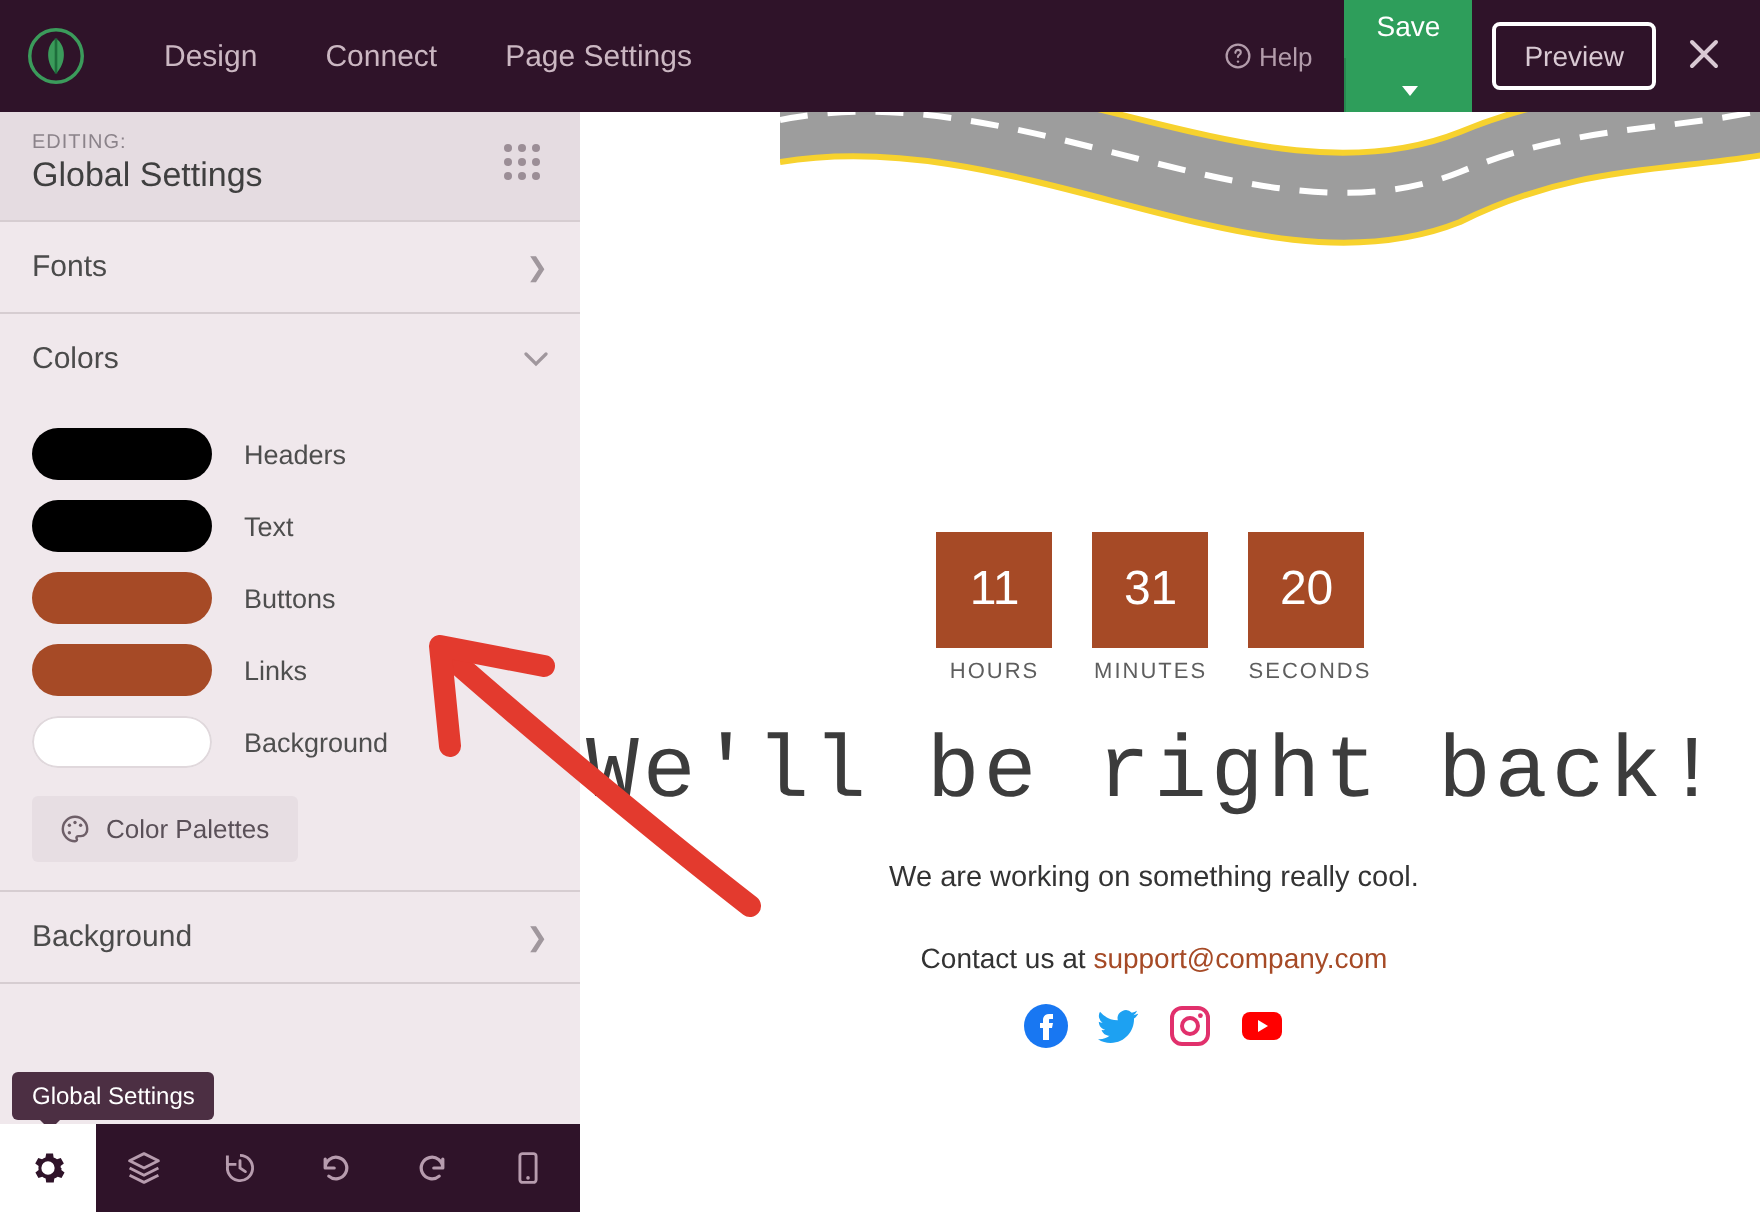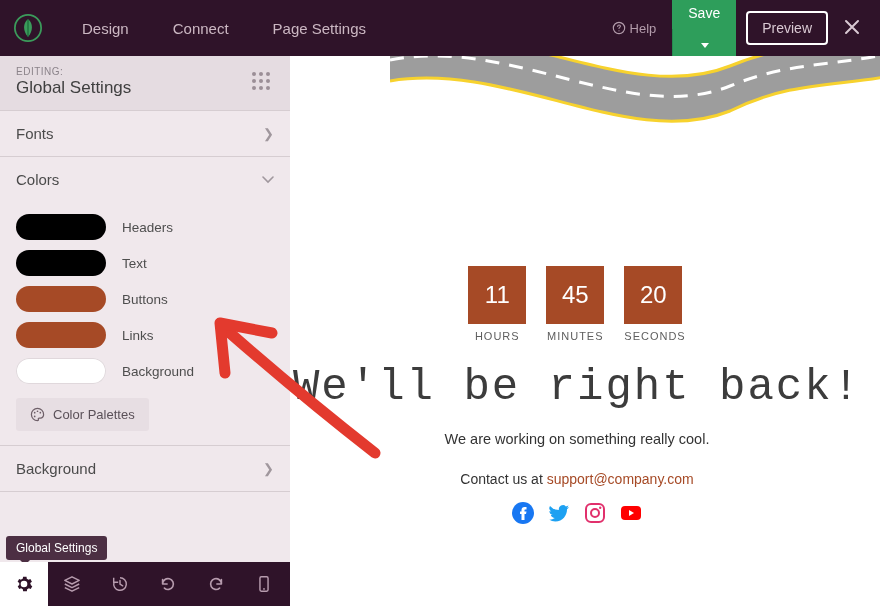--- a/index.html
+++ b/index.html
@@ -15,21 +15,21 @@
     --green:#2e9e5b;
     --green-dark:#268a4f;
     --hover:#d0c7cc;
   }
   *{box-sizing:border-box;}
   body{margin:0;font-family:-apple-system,Segoe UI,Helvetica,Arial,sans-serif;font-size:14px;color:var(--text-dark);width:880px;height:606px;overflow:hidden;background:#fff;position:relative;}
   
   .topbar{height:56px;background:var(--topbar-bg);display:flex;align-items:center;color:var(--topbar-text);}
   .logo{width:56px;display:flex;align-items:center;justify-content:center;}
   .logo svg{width:28px;height:28px;}
-  .topnav{display:flex;gap:36px;margin-left:22px;font-size:15px;}
+  .topnav{display:flex;gap:26px;margin-left:22px;font-size:15px;}
   .topnav span{padding:6px 4px;cursor:pointer;color:#cbb7c2;}
   .topright{margin-left:auto;display:flex;align-items:center;gap:10px;padding-right:14px;}
   .help{display:flex;align-items:center;gap:4px;color:#b39cab;font-size:13px;margin-right:6px;cursor:pointer;}
   .help svg{width:14px;height:14px;}
   .save-group{display:flex;border-radius:0;overflow:hidden;flex-direction:column;}
   .btn-save{background:var(--green);color:#fff;border:none;padding:8px 16px;font-size:14px;cursor:pointer;}
   .btn-save-caret{background:var(--green);border-left:1px solid var(--green-dark);color:#fff;border-top:none;border-right:none;border-bottom:none;padding:8px 10px;cursor:pointer;}
   .btn-preview{background:transparent;color:#d9c9d3;border:2px solid #ffffff;border-radius:4px;padding:7px 14px;cursor:pointer;font-size:14px;}
   .btn-close{color:#d9c9d3;font-size:22px;cursor:pointer;padding:0 6px;line-height:1;}
   
@@ -242,21 +242,21 @@
         <path d="M0 55 C 120 35 240 125 340 85 C 400 55 450 60 500 50" stroke="#f7d22e" stroke-width="3" fill="none"></path>
       </svg>
     </div>
     <div class="content">
       <div class="countdown">
         <div class="cd-unit">
           <div class="cd-box">11</div>
           <div class="cd-lbl">HOURS</div>
         </div>
         <div class="cd-unit">
-          <div class="cd-box">45</div>
+          <div class="cd-box">31</div>
           <div class="cd-lbl">MINUTES</div>
         </div>
         <div class="cd-unit">
           <div class="cd-box">20</div>
           <div class="cd-lbl">SECONDS</div>
         </div>
       </div>
       <div class="headline">We'll be right back!</div>
       <div class="subtext">We are working on something really cool.</div>
       <div class="contact">

